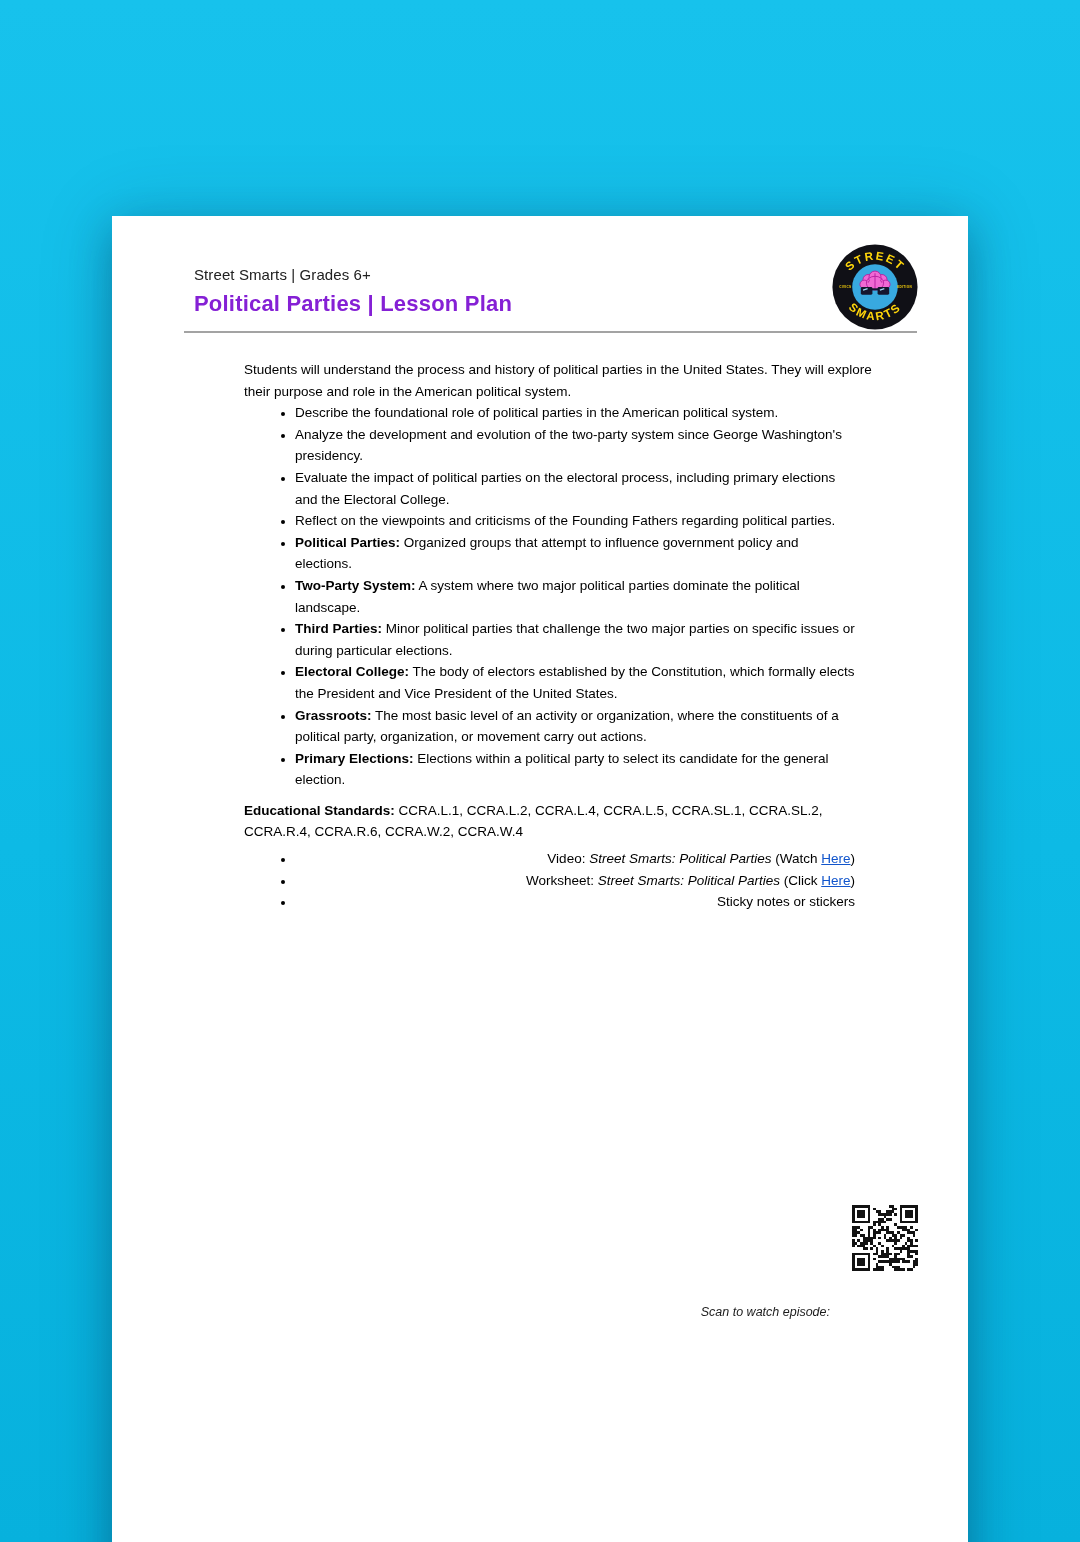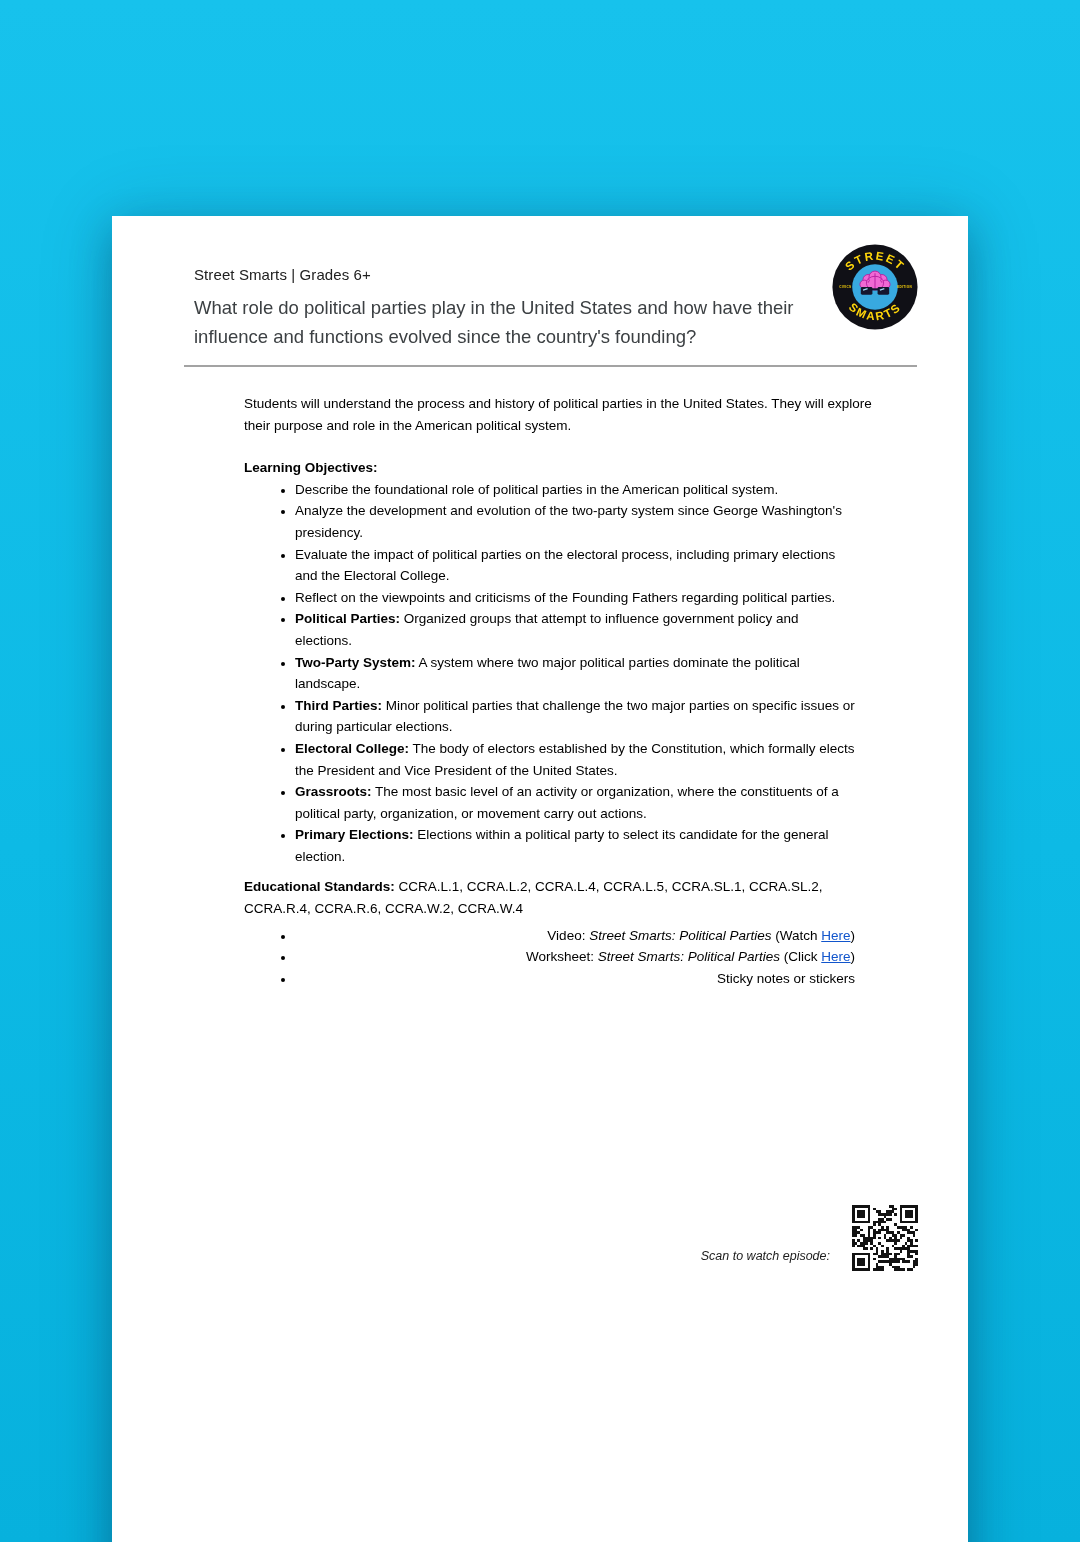--- a/index.html
+++ b/index.html
@@ -37,32 +37,32 @@
   .para:first-child { margin-top:0; }
   .section-label { font-weight:bold; margin-top:21px; }
   ul.bullets { list-style:disc; padding-left:51px; margin:0; }
   ul.bullets li { max-width:560px; }
   ul.bullets li::marker { font-size:12px; }
   .need-heading { color:var(--accent2,#7d2ce0); font-size:17.5px; font-weight:bold; margin-top:30px; letter-spacing:.2px; }
   .materials { margin-top:5px !important;text-align:right; }
   .materials i { font-style:italic; }
   a.link { color:var(--link,#1155cc); text-decoration:underline; cursor:pointer; }
 
-  .scan-text { position:absolute; top:1033px; right:138px; font-size:12.5px; font-style:italic; color:#1c1c1c; }
+  .scan-text { position:absolute; top:1089px; right:138px; font-size:12.5px; font-style:italic; color:#1c1c1c; }
   .qr { position:absolute; top:989px; right:50px; width:66px; height:66px; }
   .qr svg { display:block; width:66px; height:66px; shape-rendering:crispEdges; }
 </style>
 </head>
 <body>
 
 <div class="page">
 
   <div class="header">
     <div class="eyebrow">Street Smarts | Grades 6+</div>
-    <p class="question">What role do political parties play in the United States and how have their influence and functions evolved since the country's founding?</p>
+    <h1 class="title">Political Parties | Lesson Plan</h1>
 
     <div class="logo">
       <svg viewBox="0 0 100 100">
         <circle class="logo-ring" cx="50" cy="50" r="49.5"></circle>
         <circle class="logo-inner" cx="50" cy="50" r="26.5"></circle>
         <g class="brain">
           <circle cx="42" cy="41.5" r="6"></circle>
           <circle cx="58" cy="41.5" r="6"></circle>
           <circle cx="50" cy="38.5" r="7"></circle>
           <circle cx="37.5" cy="47" r="5"></circle>
@@ -90,21 +90,20 @@
         <text class="logo-side" x="84.5" y="51.5" text-anchor="middle">EDITION</text>
       </svg>
     </div>
   </div>
 
   <hr class="rule">
 
   <div class="body">
     <p class="para">Students will understand the process and history of political parties in the United States. They will explore their purpose and role in the American political system.</p>
 
-    <p class="section-label">Learning Objectives:</p>
     <ul class="bullets">
         <li>Describe the foundational role of political parties in the American political system.</li>
         <li>Analyze the development and evolution of the two-party system since George Washington's presidency.</li>
         <li>Evaluate the impact of political parties on the electoral process, including primary elections and the Electoral College.</li>
         <li>Reflect on the viewpoints and criticisms of the Founding Fathers regarding political parties.</li>
       </ul>
 
     <ul class="bullets">
         <li><b>Political Parties:</b> <span>Organized groups that attempt to influence government policy and elections.</span></li>
         <li><b>Two-Party System:</b> <span>A system where two major political parties dominate the political landscape.</span></li>

